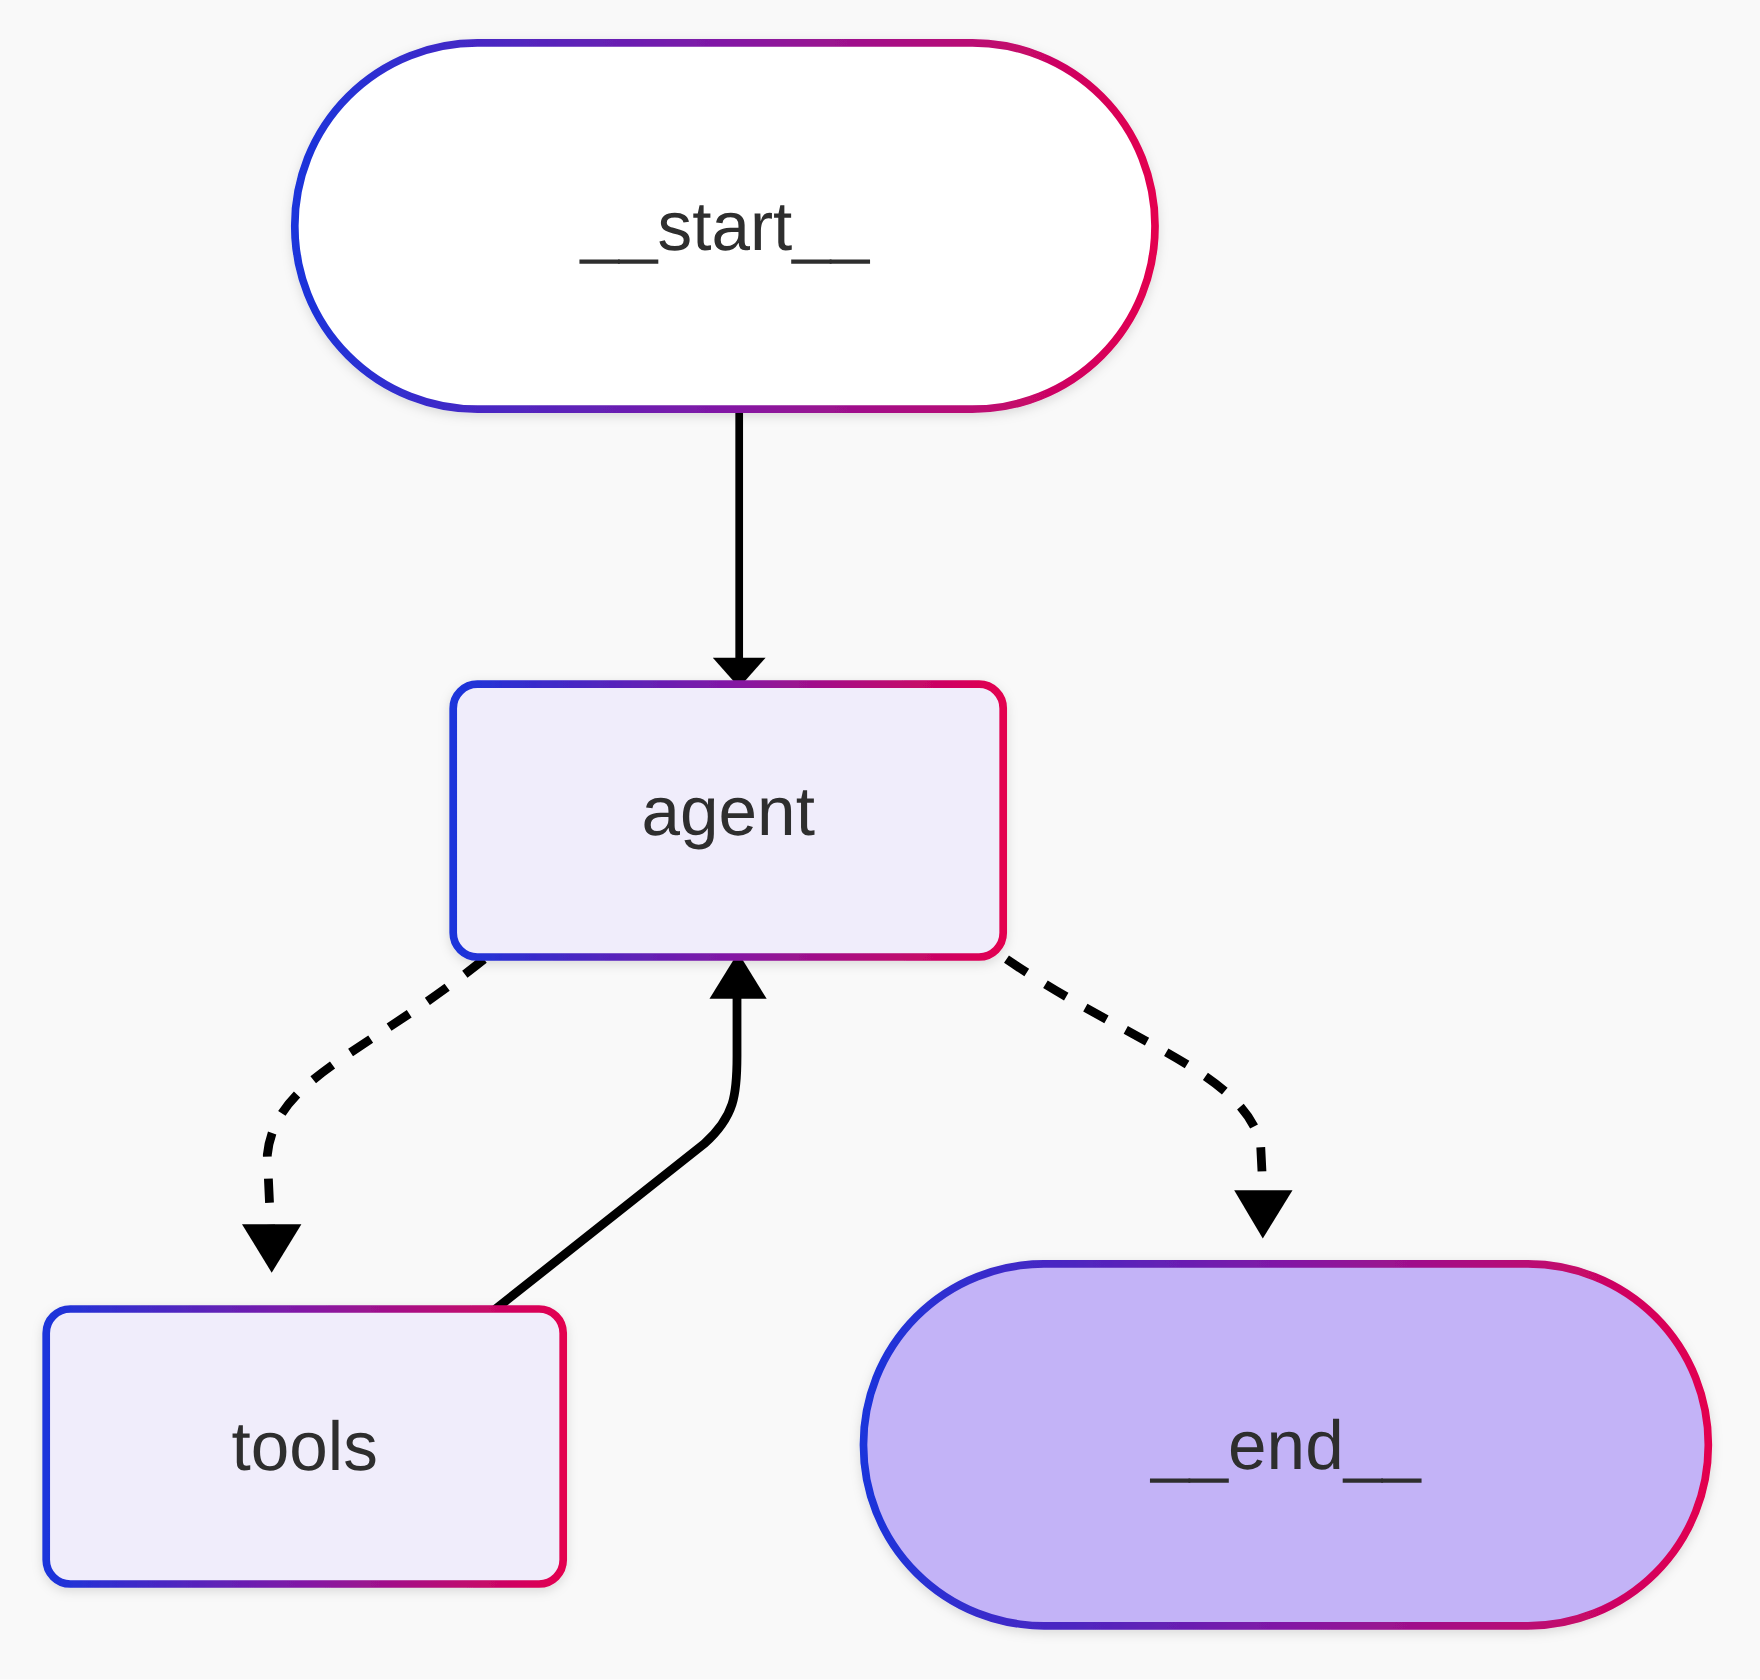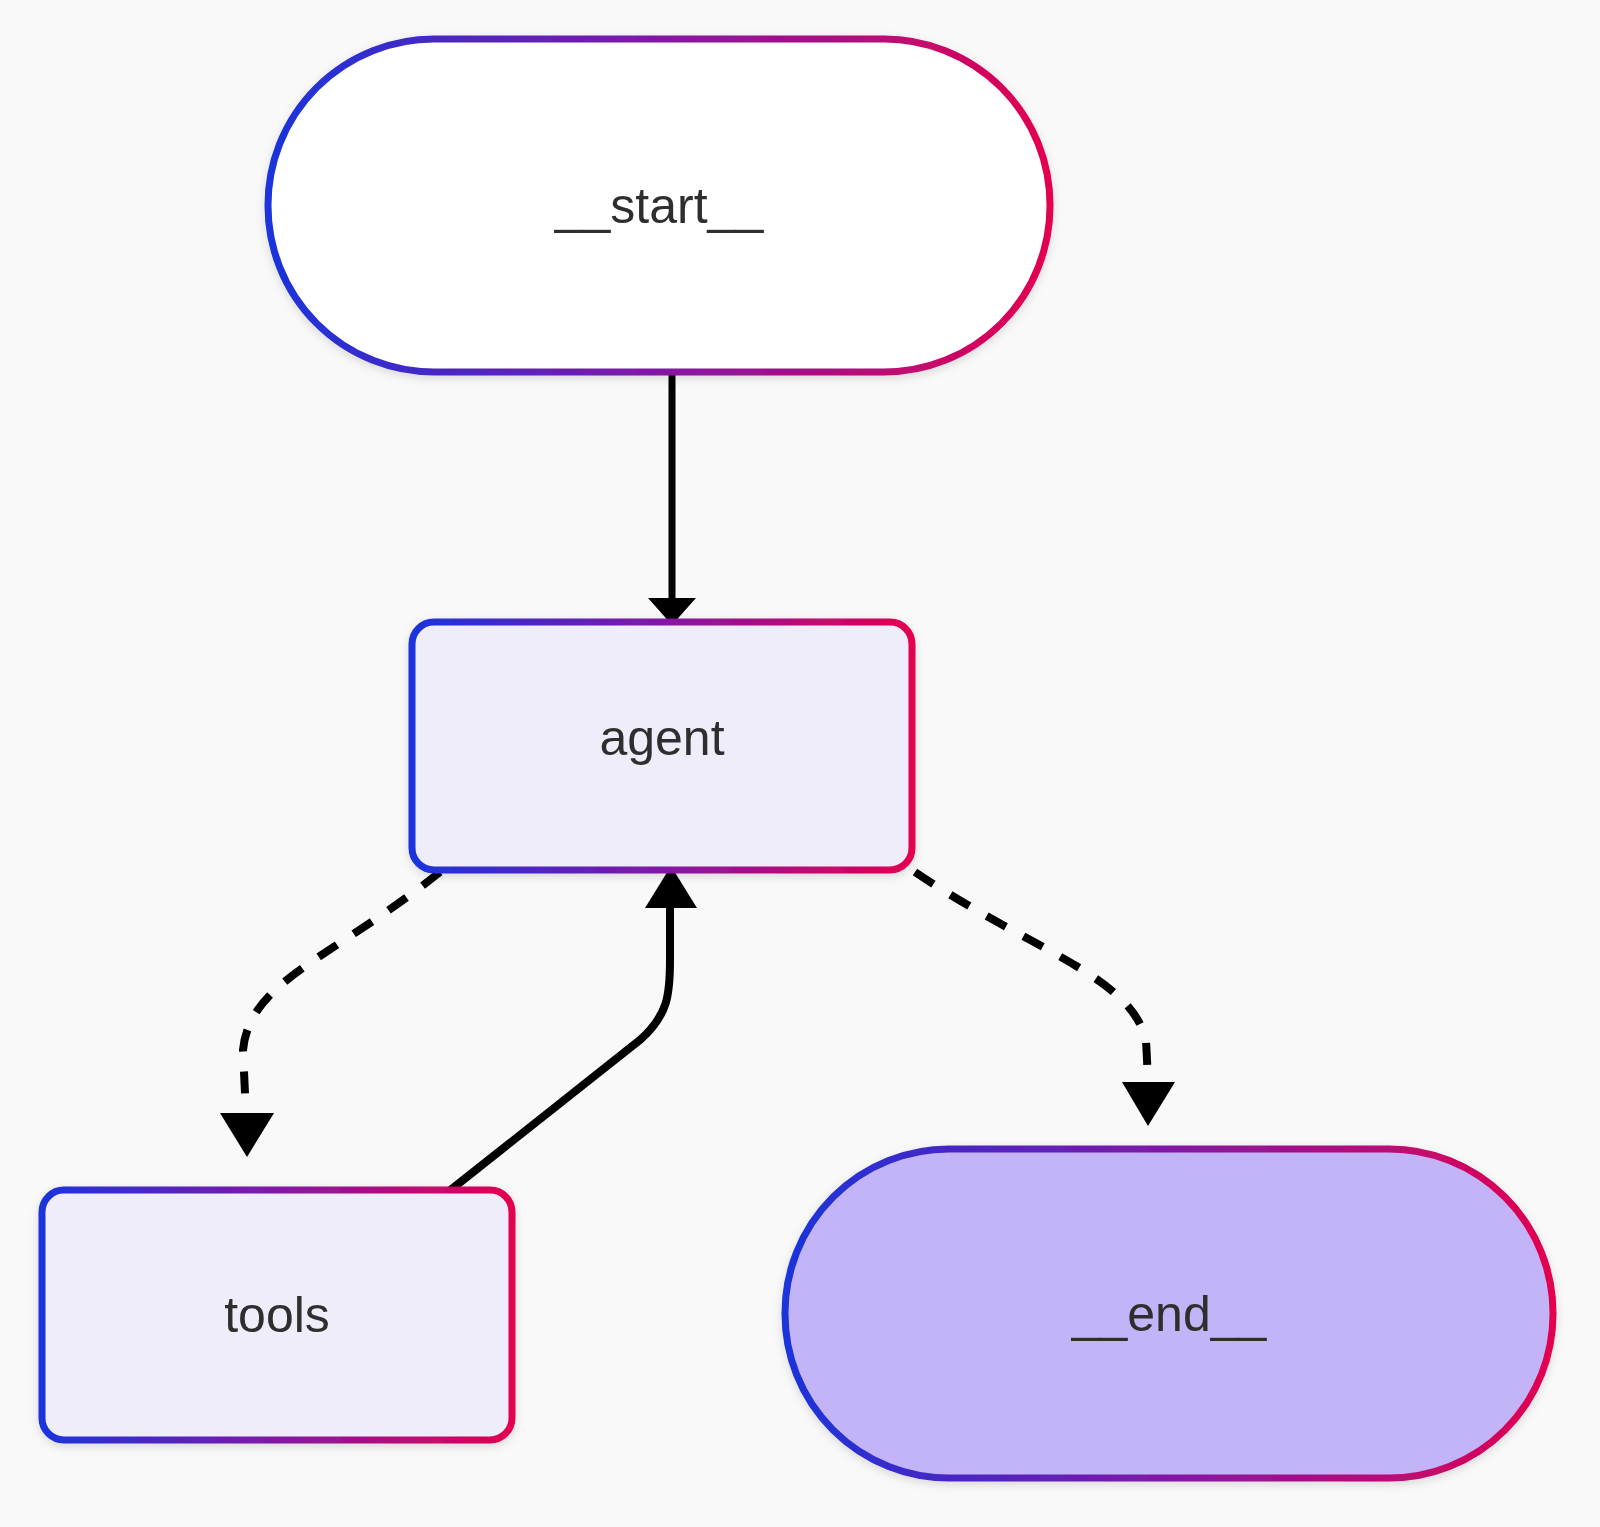--- a/index.html
+++ b/index.html
@@ -23,21 +23,21 @@
     top: 0;
     width: 1600px;
     height: 1527px;
   }
   .node-label {
     position: absolute;
     display: flex;
     align-items: center;
     justify-content: center;
     color: #2e2e2e;
-    font-size: 50px;
+    font-size: 63px;
     font-family: "Liberation Sans", sans-serif;
     font-weight: 400;
     white-space: pre;
     letter-spacing: 0px;
     pointer-events: none;
   }
   #start-label { left: 268px; top: 39px;  width: 782px; height: 333px; }
   #agent-label { left: 412px; top: 614px; width: 500px; height: 248px; }
   #tools-label { left: 42px;  top: 1190px; width: 470px; height: 250px; }
   #end-label   { left: 785px; top: 1149px; width: 768px; height: 329px; }

